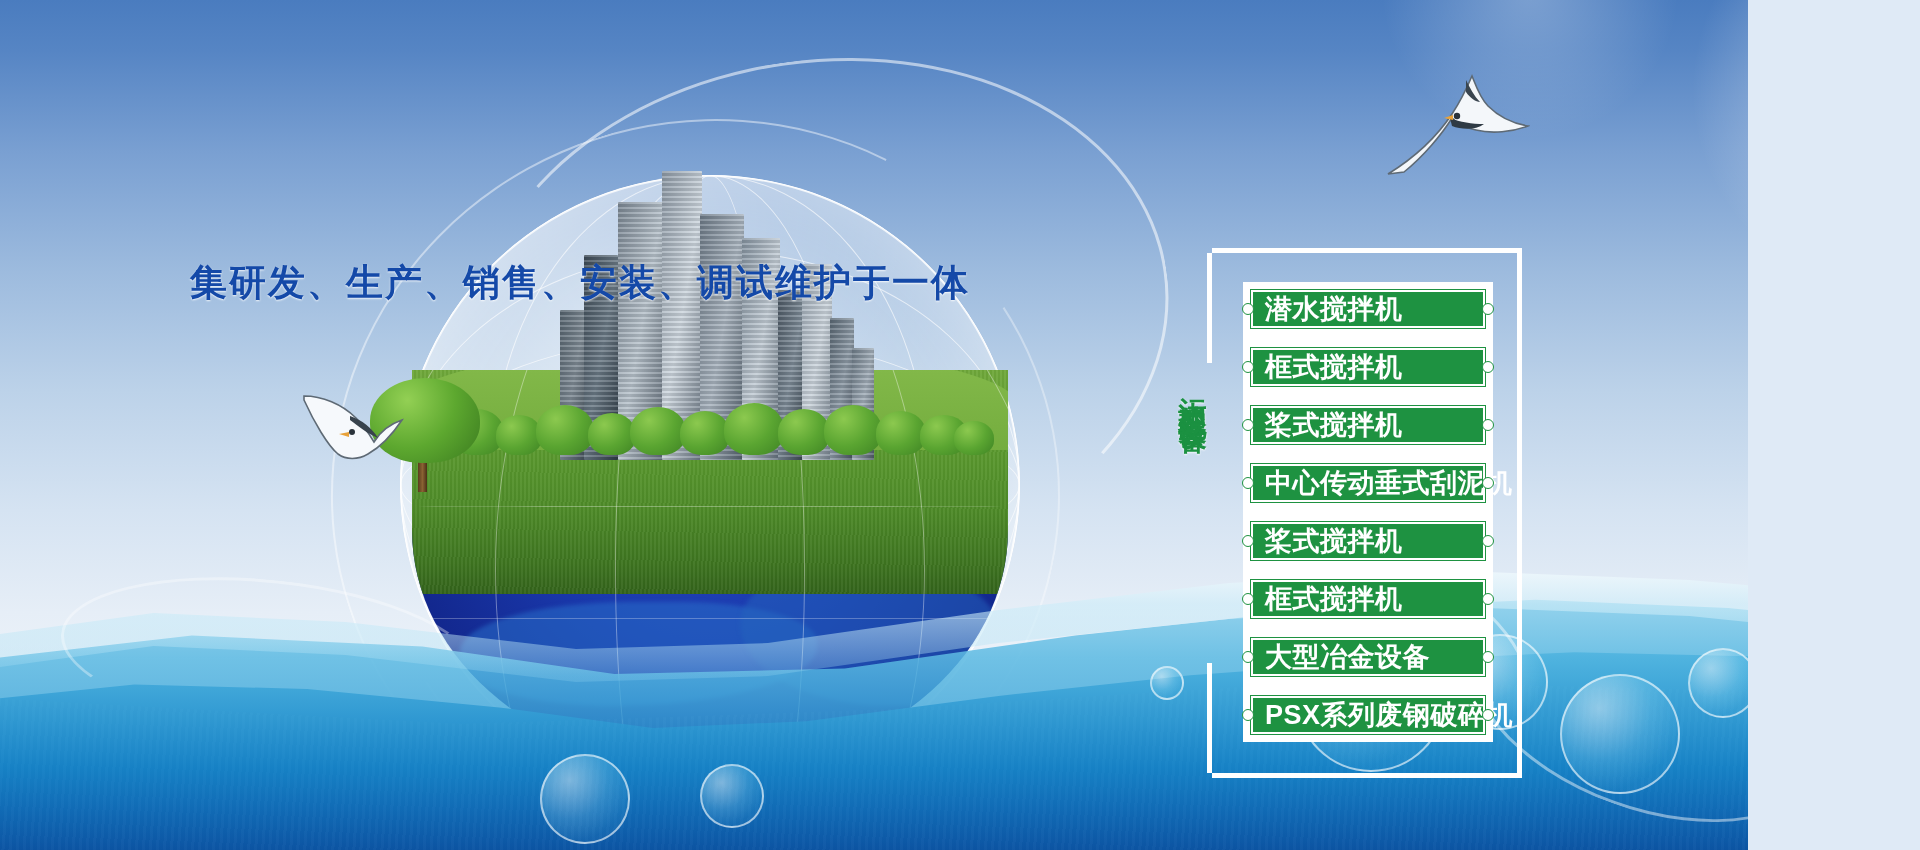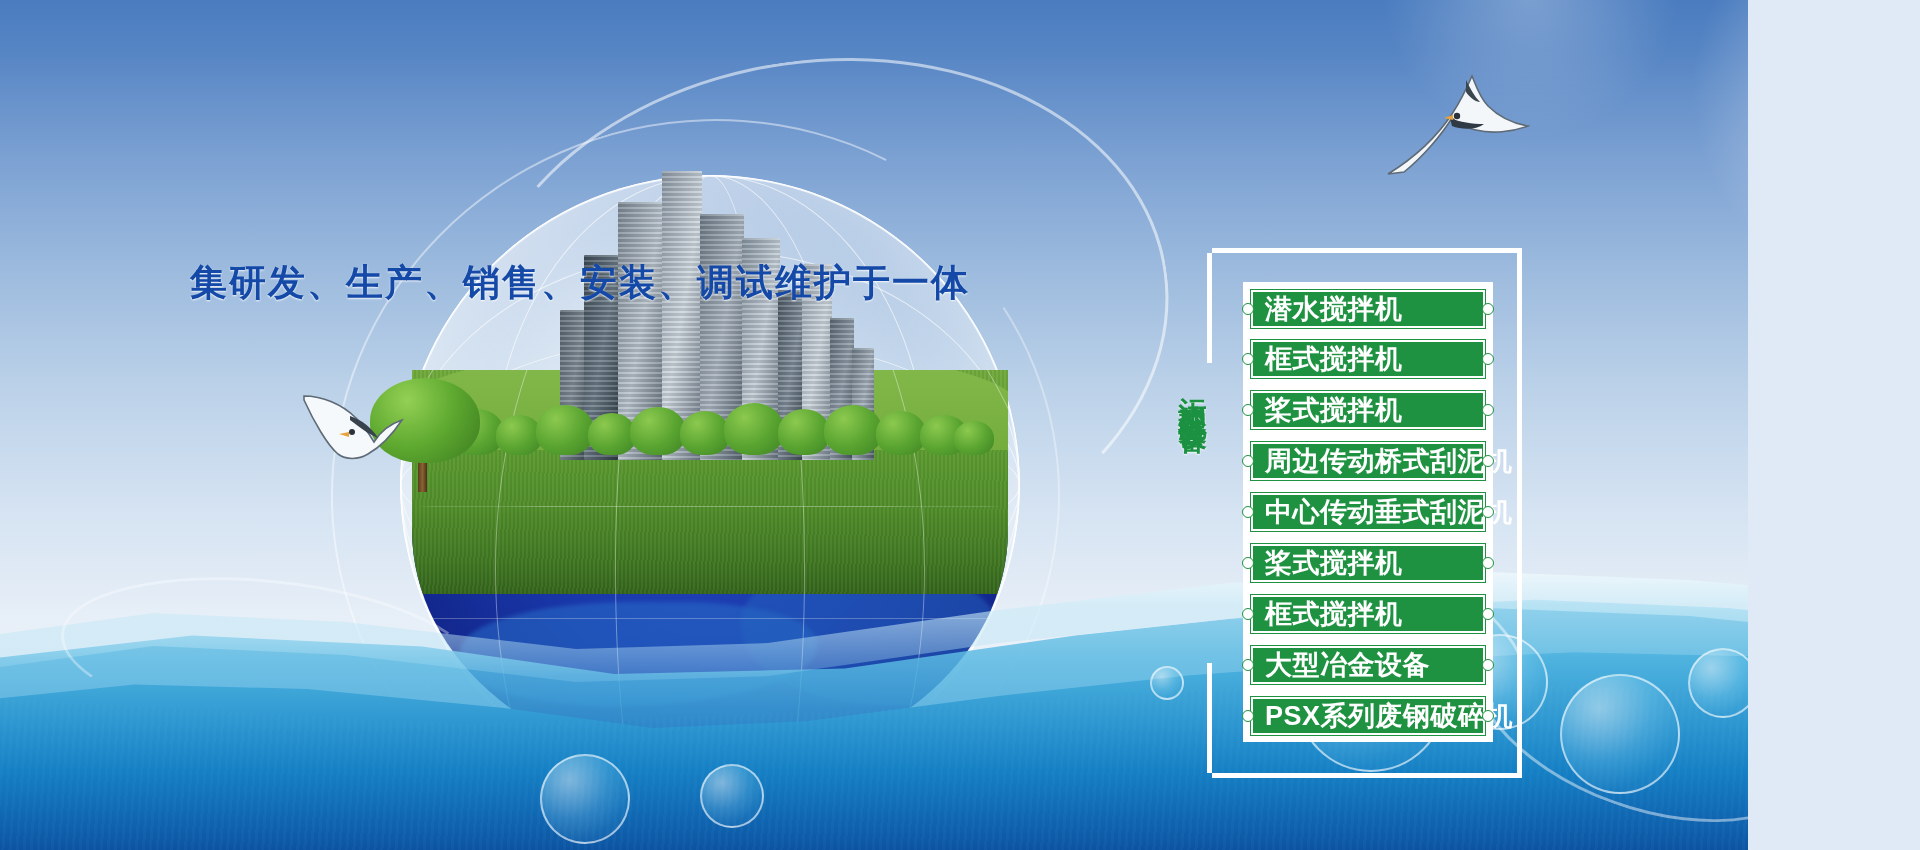--- a/index.html
+++ b/index.html
@@ -354,25 +354,20 @@
       <span>框式搅拌机</span>
       <span class="knob r"></span>
     </div>
     <div class="pitem">
       <span class="knob l"></span>
       <span>桨式搅拌机</span>
       <span class="knob r"></span>
     </div>
     <div class="pitem">
       <span class="knob l"></span>
-      <span>周边传动桥式刮泥机</span>
-      <span class="knob r"></span>
-    </div>
-    <div class="pitem">
-      <span class="knob l"></span>
       <span>中心传动垂式刮泥机</span>
       <span class="knob r"></span>
     </div>
     <div class="pitem">
       <span class="knob l"></span>
       <span>桨式搅拌机</span>
       <span class="knob r"></span>
     </div>
     <div class="pitem">
       <span class="knob l"></span>

